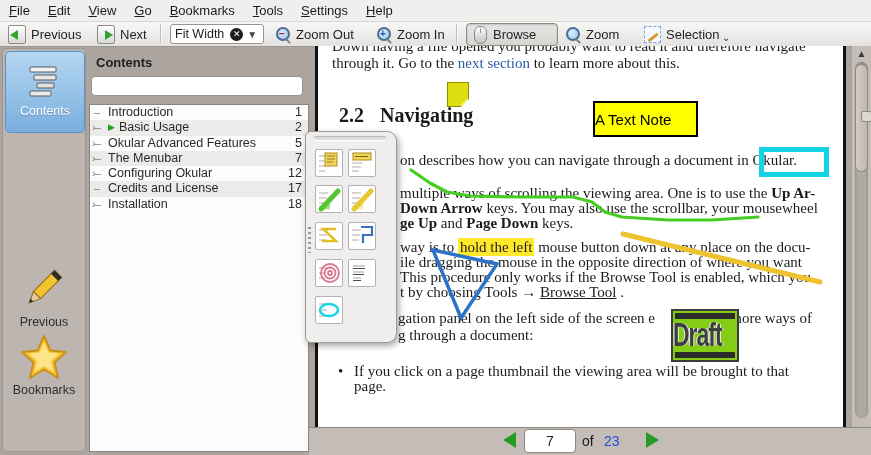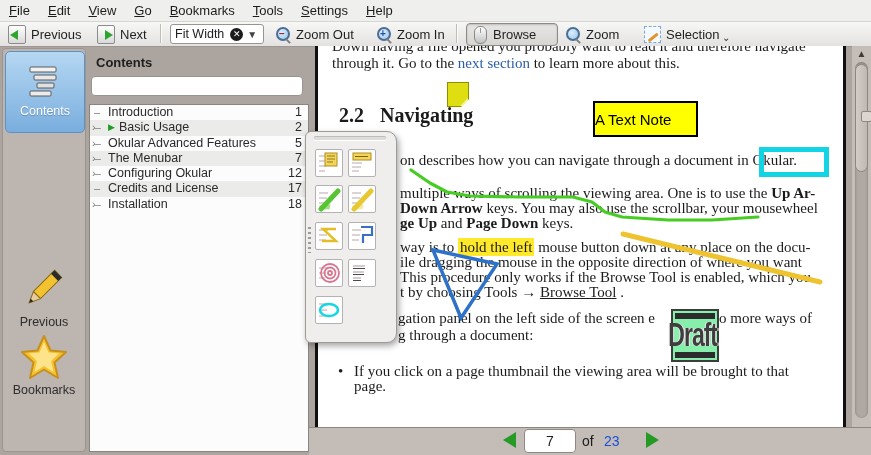--- a/index.html
+++ b/index.html
@@ -77,22 +77,22 @@
   
   .anno-svg{position:absolute;left:0;top:0;z-index:3;pointer-events:none;}
   .sticky-note{position:absolute;left:129px;top:36px;width:20px;height:23px;background:#dede12;
                border:1px solid #8f8f00;z-index:4;clip-path:polygon(0 0,100% 0,100% calc(100% - 8px),calc(100% - 8px) 100%,0 100%);}
   .sticky-note:after{content:"";position:absolute;right:0;bottom:0;width:8px;height:8px;background:#f6f68f;
                      clip-path:polygon(0 100%,100% 0,100% 100%);}
   .inline-note{position:absolute;left:275px;top:55px;width:105px;height:36px;background:#ffff00;border:2px solid #000;
                box-sizing:border-box;z-index:4;font-family:"Liberation Sans",sans-serif;font-size:15px;color:#000;
                display:flex;align-items:center;}
   .cyan-box{position:absolute;left:441px;top:101px;width:70px;height:30px;border:5px solid #12d4e4;box-sizing:border-box;z-index:4;}
-  .stamp{position:absolute;left:353px;top:263px;width:48px;height:53px;background:#86efac;border:2px solid #3c3c3c;
-         box-sizing:border-box;z-index:6;display:flex;align-items:center;justify-content:flex-end;}
+  .stamp{position:absolute;left:353px;top:263px;width:68px;height:53px;background:#84cc16;border:2px solid #3c3c3c;
+         box-sizing:border-box;z-index:6;display:flex;align-items:center;justify-content:flex-start;}
   .stamp:before,.stamp:after{content:"";position:absolute;left:2px;right:2px;height:6px;background:#2c2c2c;}
   .stamp:before{top:2px;} .stamp:after{bottom:2px;}
   .stamp .stamptext{font-family:"Liberation Sans",sans-serif;font-weight:bold;font-size:23px;color:#3e3e3e;
                     transform:scaleY(1.45);letter-spacing:-1px;text-shadow:1px 0 0 #e8e8e8,-1px 0 0 #e8e8e8;}
   
   .palette{position:absolute;left:305px;top:131px;width:90px;height:210px;background:#efeeec;
            border:1px solid #a09a95;border-radius:6px 10px 10px 6px;box-shadow:2px 3px 6px rgba(0,0,0,.35);z-index:20;}
   .palette:before{content:"";position:absolute;left:8px;top:5px;width:72px;height:3px;border-radius:2px;
                   background:#dddcda;box-shadow:0 1px 0 #fff,0 -1px 0 #bdbcba;}
   .palette .grip{position:absolute;left:2px;top:95px;width:3px;height:26px;

